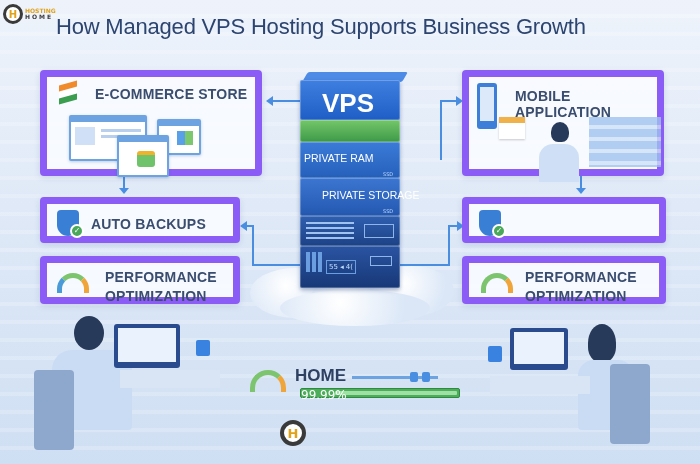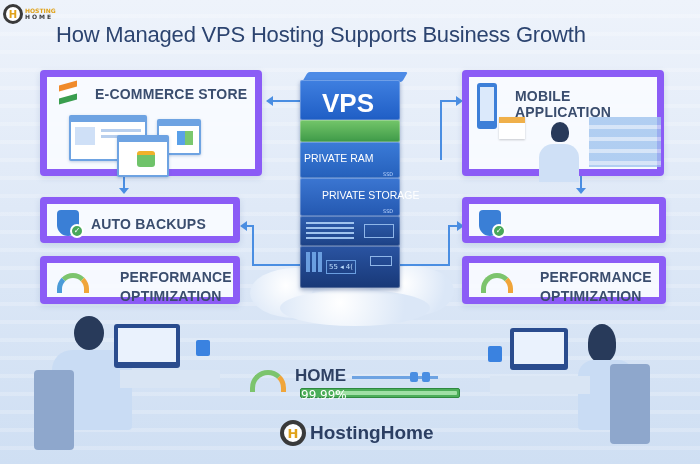--- a/index.html
+++ b/index.html
@@ -20,36 +20,36 @@
   .logo-badge {
     width: 20px; height: 20px; border-radius: 50%;
     background: #fff; border: 3px solid #3a3a3a;
     display: flex; align-items: center; justify-content: center;
     font-weight: bold; font-size: 10px; color: #e0a21a;
   }
   .logo-text { line-height: 1; }
   .logo-text .l1 { font-size: 6px; color: #e0a21a; font-weight: bold; display:block; }
   .logo-text .l2 { font-size: 6px; color: #3a3a3a; letter-spacing: 2px; font-weight: bold; display:block; }
   .title {
-    position: absolute; left: 56px; top: 22px; width: 640px;
+    position: absolute; left: 56px; top: 14px; width: 640px;
     font-family: "Liberation Sans", sans-serif;
     font-size: 22px; color: #2c4470; letter-spacing: -0.2px;
   }
   .card {
     position: absolute;
     background: rgba(248,251,255,0.92);
     border: 7px solid #8b5cf6;
     border-radius: 4px;
     box-shadow: 0 2px 6px rgba(80,110,160,0.18);
   }
   .card-label {
     position: absolute; font-family: "Liberation Sans", sans-serif;
     font-weight: bold; color: #3a4d6e; font-size: 14px; letter-spacing: 0.2px;
   }
-  .card-label.two { line-height: 19px; margin-left: 15px; }
+  .card-label.two { line-height: 19px; }
   .icon { position: absolute; }
   .mini-win {
     position: absolute; background: #fff; border: 2px solid #6ea3e2; border-radius: 2px;
     box-shadow: 0 1px 3px rgba(60,100,160,0.3);
   }
   .mini-win::before {
     content: ""; position: absolute; left: 0; right: 0; top: 0; height: 5px; background: #6ea3e2;
   }
   .mini-row { position: absolute; height: 3px; background: #b8cfee; }
   .vps-layer {
@@ -252,14 +252,13 @@
   </div>
   <div style="position:absolute;left:102px;top:12px;width:86px;height:3px;background:#6ea3e2;"></div>
   <div style="position:absolute;left:160px;top:8px;width:8px;height:10px;background:#4a8ee2;border-radius:2px;"></div>
   <div style="position:absolute;left:172px;top:8px;width:8px;height:10px;background:#4a8ee2;border-radius:2px;"></div>
 </div>
 
 <div class="bottom-logo">
   <div class="logo-badge">
       <span>H</span>
     </div>
-  <span class="name">HostingHome</span>
 </div>
 
 </body></html>

